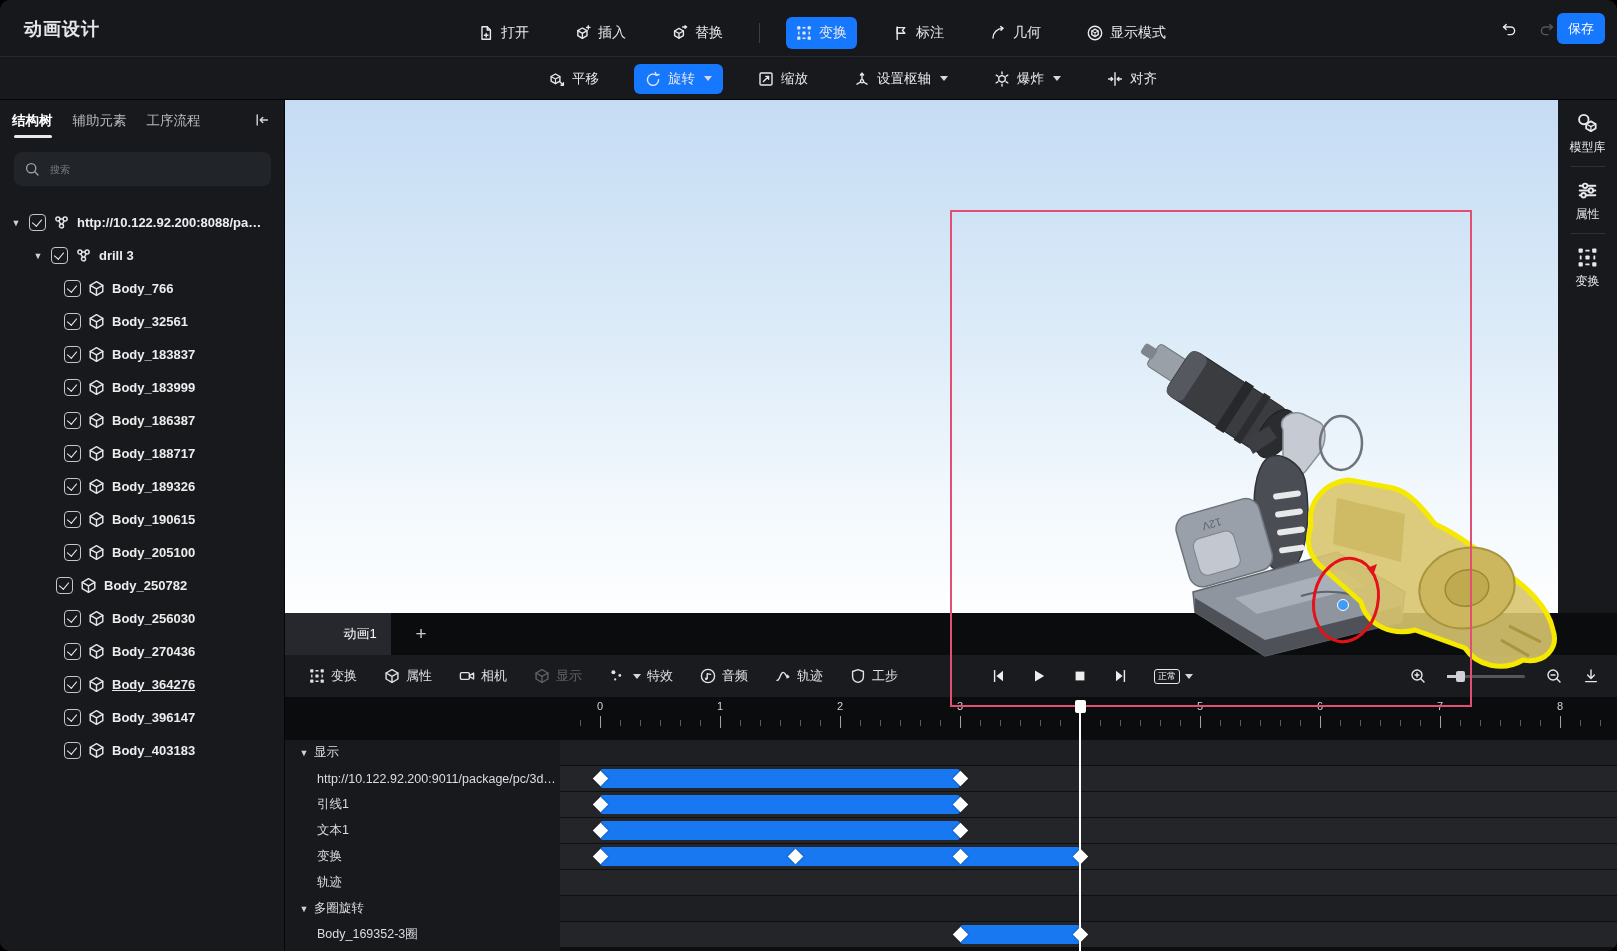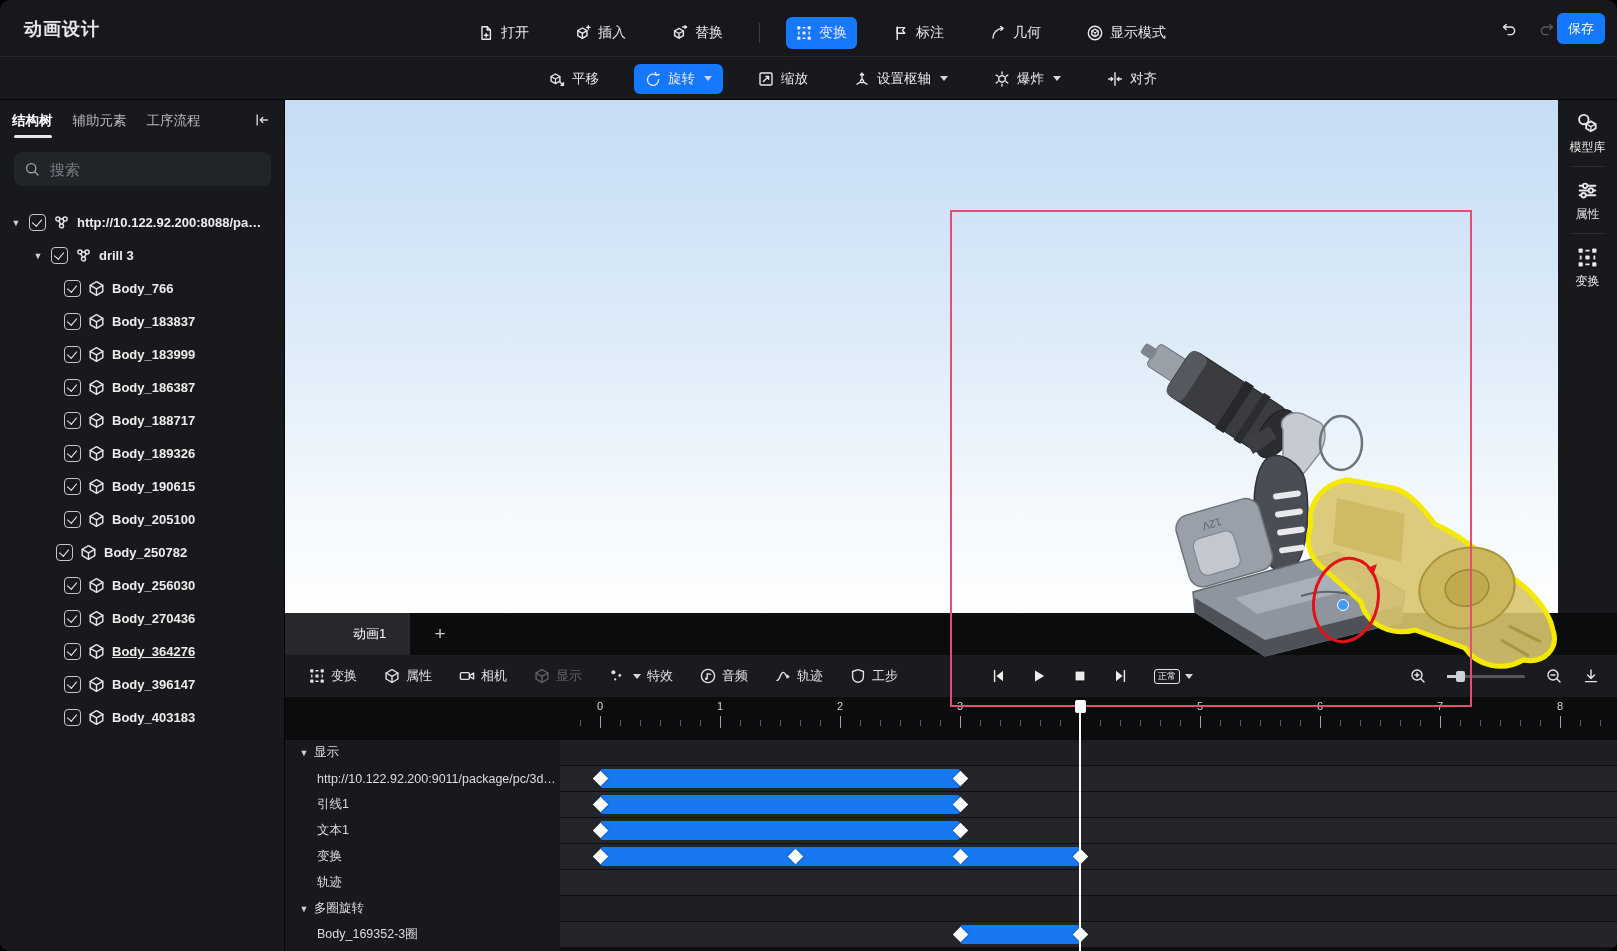--- a/index.html
+++ b/index.html
@@ -26,21 +26,21 @@
   .sb-btn.active{background:#1677ff;}
   
   #left-panel{left:0;top:100px;width:285px;height:851px;background:#17191c;border-right:1px solid #050608;}
   #left-tabs{left:0;top:0;width:285px;height:42px;display:flex;align-items:center;padding:0 12px;gap:20px;position:absolute;}
   .lp-tab{font-size:13.5px;color:#b7bac0;cursor:pointer;position:relative;height:42px;display:flex;align-items:center;}
   .lp-tab.active{color:#fff;font-weight:bold;}
   .lp-tab.active::after{content:"";position:absolute;left:2px;bottom:4px;width:38px;height:3px;background:#e8e9ea;border-radius:2px;}
   #collapse-btn{position:absolute;right:14px;top:12px;color:#d4d6d9;cursor:pointer;}
   #search-box{left:14px;top:52px;width:257px;height:34px;background:#212428;border-radius:8px;display:flex;align-items:center;padding:0 10px;gap:8px;position:absolute;}
   #search-box .ic{color:#9aa0a6;}
-  #search-input{background:transparent;border:none;outline:none;color:#0ea5e9;font-size:15px;width:200px;}
+  #search-input{background:transparent;border:none;outline:none;color:#0ea5e9;font-size:10px;width:200px;}
   #search-input::placeholder{color:#787d84;}
   #tree{left:0;top:106px;width:285px;position:absolute;}
   .tree-row{height:33px;display:flex;align-items:center;gap:7px;cursor:pointer;width:285px;}
   .tree-row.selected{background:#1465d8;}
   .tcaret{font-size:9px;color:#cfd2d6;width:12px;text-align:center;}
   .cbx{width:17px;height:17px;border:1.6px solid #c3c6cb;border-radius:4px;position:relative;flex:none;}
   .cbx.checked::after{content:"";position:absolute;left:4px;top:1.5px;width:5px;height:8px;border-right:1.8px solid #e8e9ea;border-bottom:1.8px solid #e8e9ea;transform:rotate(40deg);}
   .tree-row .ic{color:#e2e3e5;}
   .tree-row .ic svg{width:17px;height:17px;}
   .tlabel{font-size:13px;font-weight:600;color:#eceded;white-space:nowrap;overflow:hidden;text-overflow:ellipsis;max-width:190px;}
@@ -50,21 +50,21 @@
   #model-svg{left:820px;top:230px;position:absolute;z-index:2;}
   
   #right-rail{left:1558px;top:100px;width:59px;height:513px;background:#17191c;}
   .rail-item{display:flex;flex-direction:column;align-items:center;gap:5px;padding:13px 0 10px 0;cursor:pointer;color:#e8e9ea;}
   .rail-item .ic svg{width:21px;height:21px;}
   .rail-label{font-size:12px;}
   .rail-div{width:34px;height:1px;background:#2c2f34;margin:0 auto;}
   
   #timeline{left:285px;top:613px;width:1332px;height:338px;background:#0e0f11;}
   #tl-tabs{left:0;top:0;width:1332px;height:42px;background:#0b0c0e;display:flex;align-items:center;position:absolute;}
-  .tl-tab{width:125px;height:42px;display:flex;align-items:center;justify-content:center;font-size:13px;color:#dcdde0;cursor:pointer;padding-left:44px;}
+  .tl-tab{width:106px;height:42px;display:flex;align-items:center;justify-content:center;font-size:13px;color:#dcdde0;cursor:pointer;padding-left:44px;}
   .tl-tab.active{background:#26282d;color:#fff;}
   #tl-addtab{width:60px;text-align:center;font-size:19px;color:#c8cacd;cursor:pointer;}
   #tl-toolbar{left:0;top:42px;width:1332px;height:42px;background:#191b1f;position:absolute;}
   #tl-tools{left:24px;top:0;height:42px;display:flex;align-items:center;gap:27px;position:absolute;}
   .tl-tool{display:flex;align-items:center;gap:6px;font-size:13px;color:#e0e1e3;cursor:pointer;white-space:nowrap;}
   .tl-tool.disabled{opacity:.35;}
   #tl-playback{left:705px;top:0;height:42px;display:flex;align-items:center;gap:25px;position:absolute;color:#eceded;}
   #speed-ctrl{display:flex;align-items:center;gap:3px;cursor:pointer;}
   #speed-box{border:1.4px solid #e6e7e9;border-radius:3px;font-size:9px;padding:1px 3px;line-height:11px;}
   #tl-right{right:18px;top:0;height:42px;display:flex;align-items:center;gap:21px;position:absolute;color:#e6e7e9;}
@@ -305,20 +305,30 @@
         </div>
         <div class="tree-row" style="padding-left: 64px;">
           <span class="cbx checked"></span>
           <span class="ic">
             <svg viewBox="0 0 16 16" fill="none" stroke="currentColor" stroke-width="1.4" stroke-linecap="round" stroke-linejoin="round">
               <path d="M8 1.6 13.9 5v6L8 14.4 2.1 11V5Z"></path>
               <path d="M2.1 5 8 8.4 13.9 5M8 8.4v6"></path>
             </svg>
           </span>
           <span class="tlabel">Body_766</span>
+        </div>
+        <div class="tree-row" style="padding-left: 64px;">
+          <span class="cbx checked"></span>
+          <span class="ic">
+            <svg viewBox="0 0 16 16" fill="none" stroke="currentColor" stroke-width="1.4" stroke-linecap="round" stroke-linejoin="round">
+              <path d="M8 1.6 13.9 5v6L8 14.4 2.1 11V5Z"></path>
+              <path d="M2.1 5 8 8.4 13.9 5M8 8.4v6"></path>
+            </svg>
+          </span>
+          <span class="tlabel">Body_32561</span>
         </div>
         <div class="tree-row" style="padding-left: 64px;">
           <span class="cbx checked"></span>
           <span class="ic">
             <svg viewBox="0 0 16 16" fill="none" stroke="currentColor" stroke-width="1.4" stroke-linecap="round" stroke-linejoin="round">
               <path d="M8 1.6 13.9 5v6L8 14.4 2.1 11V5Z"></path>
               <path d="M2.1 5 8 8.4 13.9 5M8 8.4v6"></path>
             </svg>
           </span>
           <span class="tlabel">Body_183837</span>

